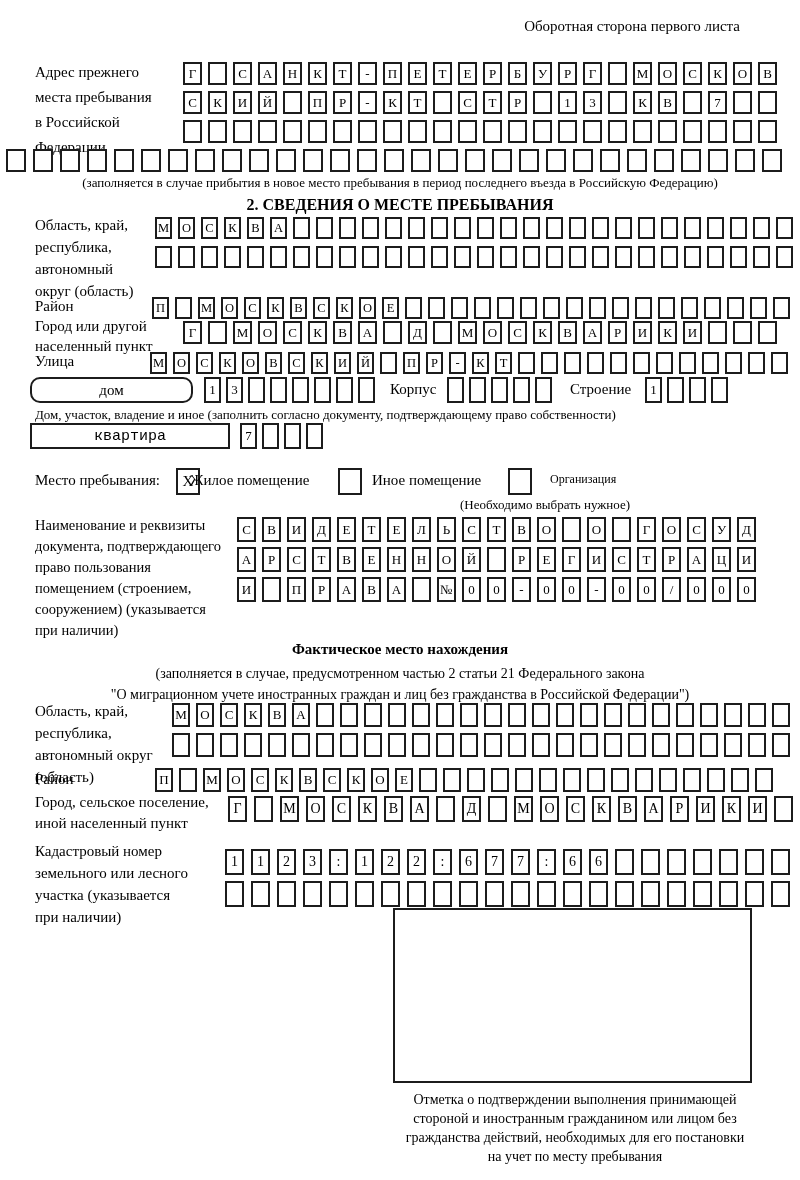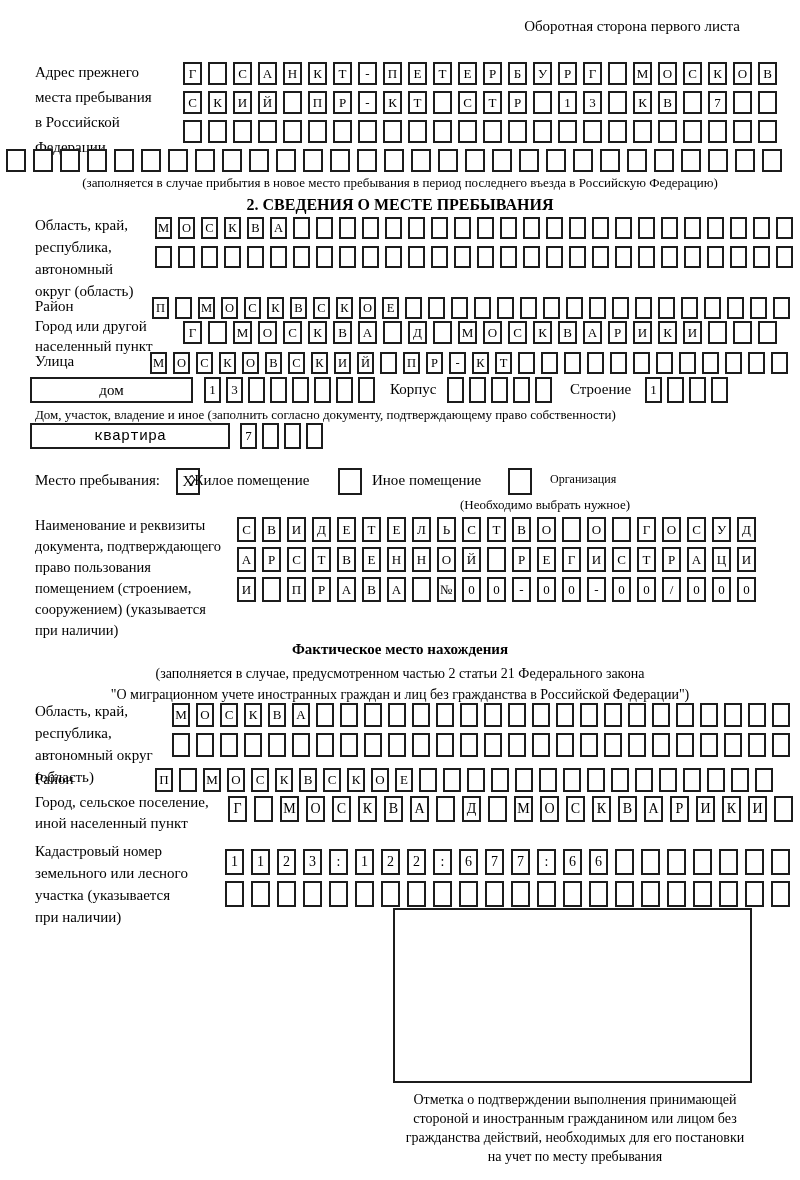--- a/index.html
+++ b/index.html
@@ -312,21 +312,21 @@
       <span class="cell"></span>
       <span class="cell"></span>
       <span class="cell"></span>
       <span class="cell"></span>
       <span class="cell"></span>
       <span class="cell"></span>
       <span class="cell"></span>
       <span class="cell"></span>
     </div>
 
-  <div class="typebox" style="left:30px;top:377px;width:163px;height:26px;">дом</div>
+  <div class="typebox" style="left:30px;top:377px;width:163px;height:26px;border-radius:10px;">дом</div>
   <div class="row cells-f" style="left:204px;top:377px;">
       <span class="cell">1</span>
       <span class="cell">3</span>
       <span class="cell"></span>
       <span class="cell"></span>
       <span class="cell"></span>
       <span class="cell"></span>
       <span class="cell"></span>
       <span class="cell"></span>
     </div>

